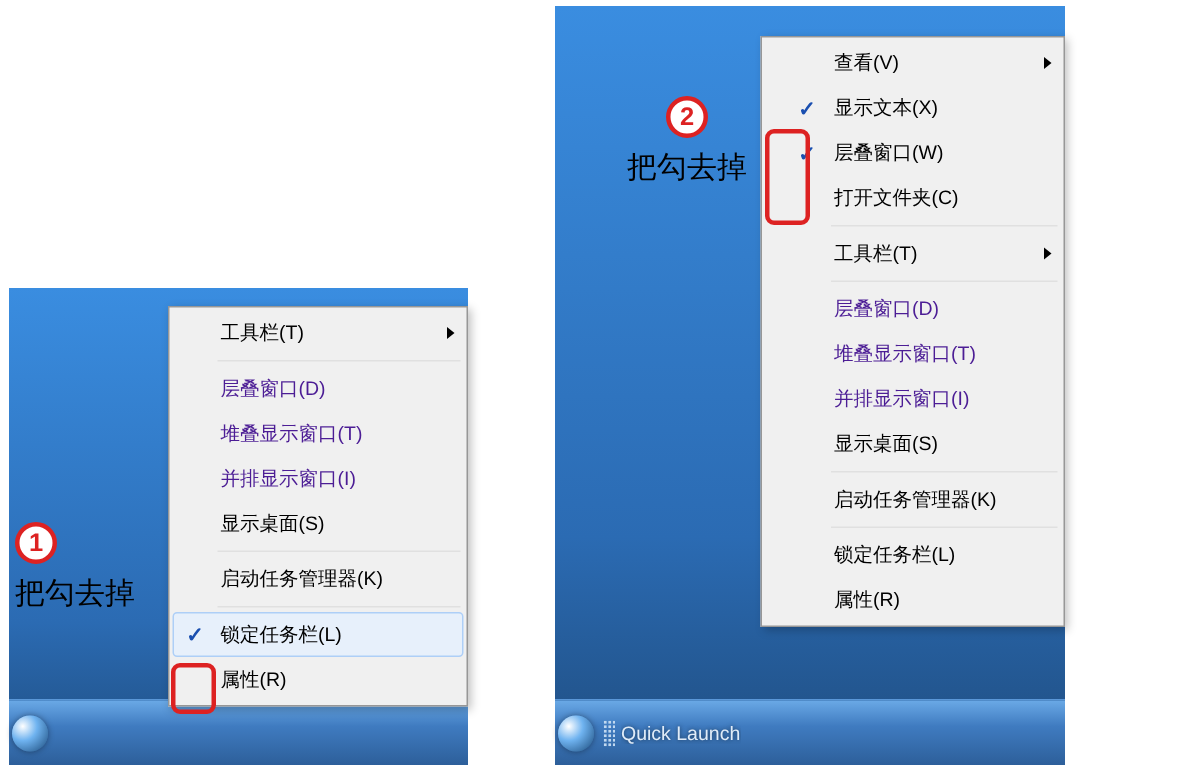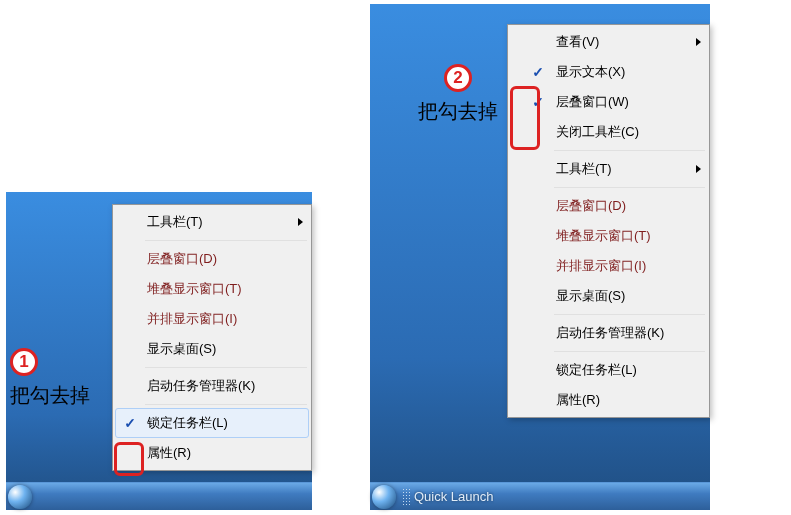--- a/index.html
+++ b/index.html
@@ -24,21 +24,21 @@
     }
     .panel-right {
       left: 370px;
       top: 4px;
       width: 340px;
       height: 506px;
     }
     .taskbar {
       position: absolute;
       left: 0; right: 0; bottom: 0;
-      height: 28px;
+      height: 44px;
       background: linear-gradient(to bottom, #6aa9e6 0%, #3f7bc0 40%, #2d5f9a 100%);
       border-top: 1px solid #5a97d8;
       margin-top: 38px;
     }
     .taskbar-left {
       display: flex;
       align-items: center;
       height: 100%;
       gap: 4px;
       padding-left: 2px;
@@ -81,21 +81,21 @@
     .menu-item {
       position: relative;
       height: 30px;
       padding-left: 32px;
       padding-right: 18px;
       display: flex;
       align-items: center;
       color: #000;
       white-space: nowrap;
     }
-    .menu-item.disabled { color: #7f1d1d; text-align: right; }
+    .menu-item.disabled { color: #4c1d95; text-align: right; }
     .menu-item.hover {
       background: #e7f0fb;
       border: 1px solid #aecff7;
       border-radius: 3px;
       padding-left: 31px;
       padding-right: 17px;
       height: 30px;
     }
     .menu-sep {
       height: 1px;
@@ -228,21 +228,21 @@
       </div>
       <div class="menu-item">
         <span class="check">✓</span>
         <span>显示文本(X)</span>
       </div>
       <div class="menu-item">
         <span class="check">✓</span>
         <span>层叠窗口(W)</span>
       </div>
       <div class="menu-item">
-        <span>关闭工具栏(C)</span>
+        <span>打开文件夹(C)</span>
       </div>
       <div class="menu-sep"></div>
       <div class="menu-item">
         <span>工具栏(T)</span>
         <span class="submenu-arrow"></span>
       </div>
       <div class="menu-sep"></div>
       <div class="menu-item disabled">
         <span>层叠窗口(D)</span>
       </div>

